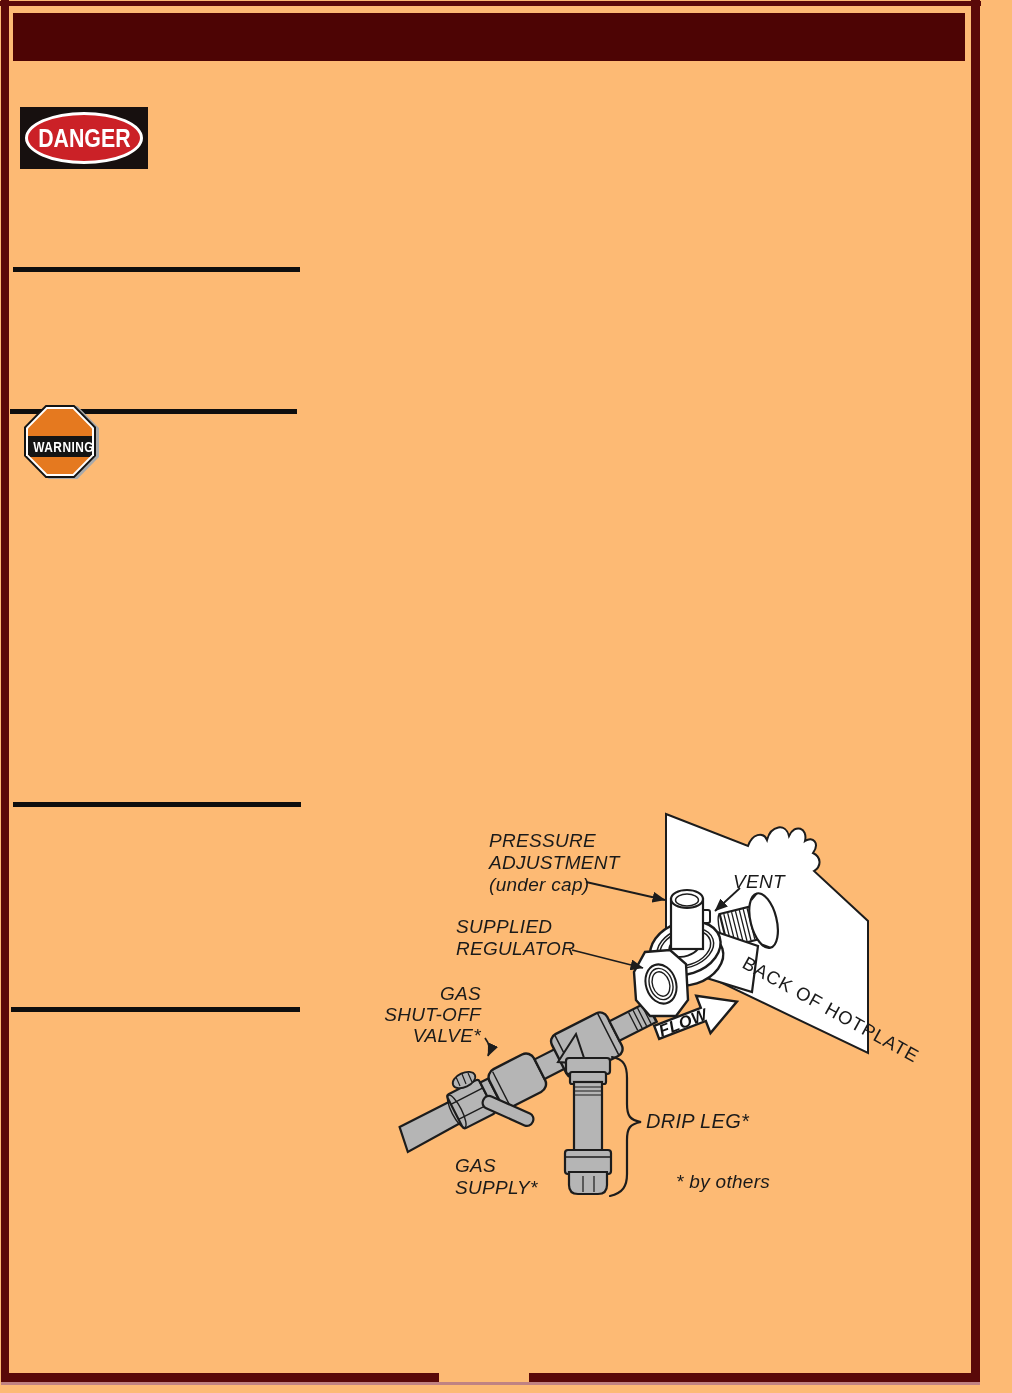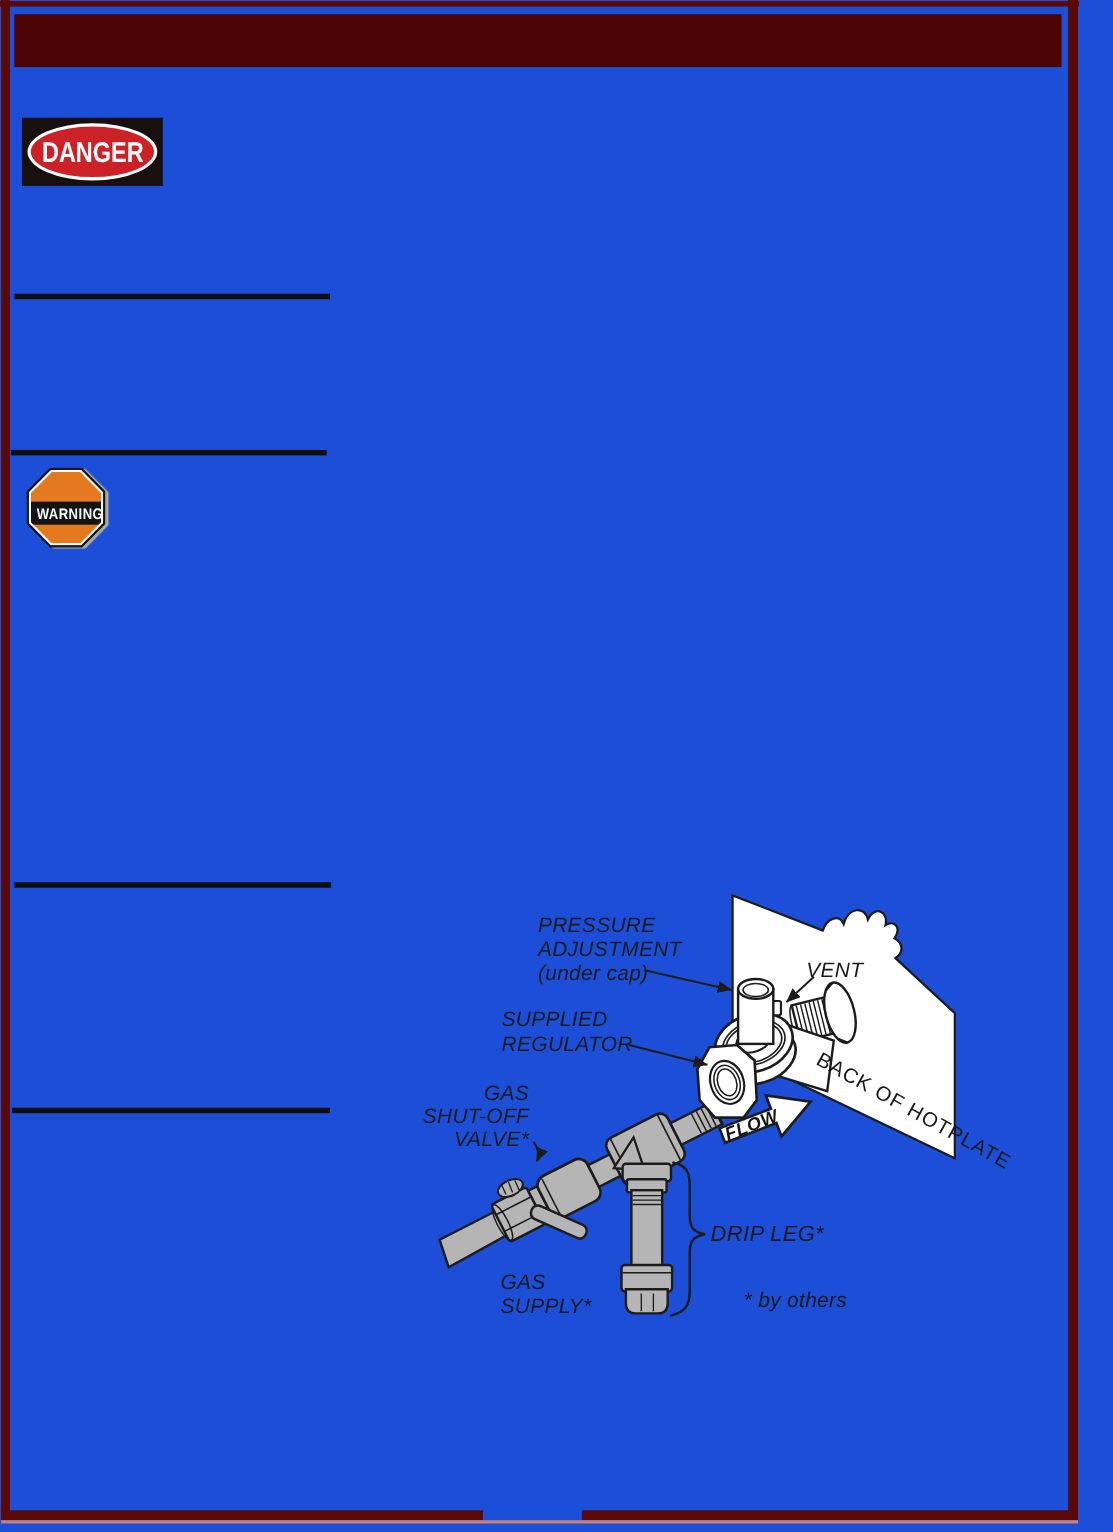--- a/index.html
+++ b/index.html
@@ -1,17 +1,17 @@
 <!DOCTYPE html>
 <html><head>
 <meta charset="utf-8">
 <style>
   html,body{margin:0;padding:0;background:#ffffff;}
   .page{
-    position:relative;width:1012px;height:1393px;background:#1d4ed8;overflow:hidden;
+    position:relative;width:1012px;height:1393px;background:#fdba74;overflow:hidden;
     font-family:"Liberation Sans",sans-serif;
   }
   
   .frame{position:absolute;background:#5a0909;}
   .frame-top{left:0;top:1;width:981px;height:5px;top:1px;}
   .frame-left{left:1px;top:0;width:8px;height:1382px;}
   .frame-right{left:971px;top:0;width:9px;height:1382px;}
   .frame-bottom-a{left:1px;top:1373px;width:438px;height:9px;}
   .frame-bottom-b{left:529px;top:1373px;width:451px;height:9px;}
   .frame-shadow{position:absolute;left:1px;top:1382px;width:979px;height:3px;background:#c08282;}
@@ -28,21 +28,21 @@
   .danger-oval{
     position:absolute;left:5px;top:5px;width:118px;height:52px;background:#cb2127;
     border:3px solid #ffffff;border-radius:50%;box-sizing:border-box;
     display:flex;align-items:center;justify-content:center;
   }
   .danger-oval span{
     color:#ffffff;font-weight:bold;font-size:26px;letter-spacing:0px;
     transform:scaleX(0.82);white-space:nowrap;
   }
   
-  .warning{position:absolute;left:24px;top:425px;width:72px;height:73px;filter:drop-shadow(3px 1px 0 #a9a9a9);}
+  .warning{position:absolute;left:24px;top:405px;width:72px;height:73px;filter:drop-shadow(3px 1px 0 #a9a9a9);}
   .oct{position:absolute;clip-path:polygon(30% 0,70% 0,100% 30%,100% 70%,70% 100%,30% 100%,0 70%,0 30%);}
   .oct-outer{left:0;top:0;width:72px;height:73px;background:#141414;}
   .oct-white{left:2px;top:2px;width:68px;height:69px;background:#ffffff;}
   .oct-orange{left:4px;top:4px;width:64px;height:65px;background:#e5791f;}
   .warn-band{
     position:absolute;left:0;top:27px;width:72px;height:21px;background:#141414;
     display:flex;align-items:center;justify-content:center;
   }
   .warn-band span{
     color:#ffffff;font-weight:bold;font-size:14px;letter-spacing:0.5px;

